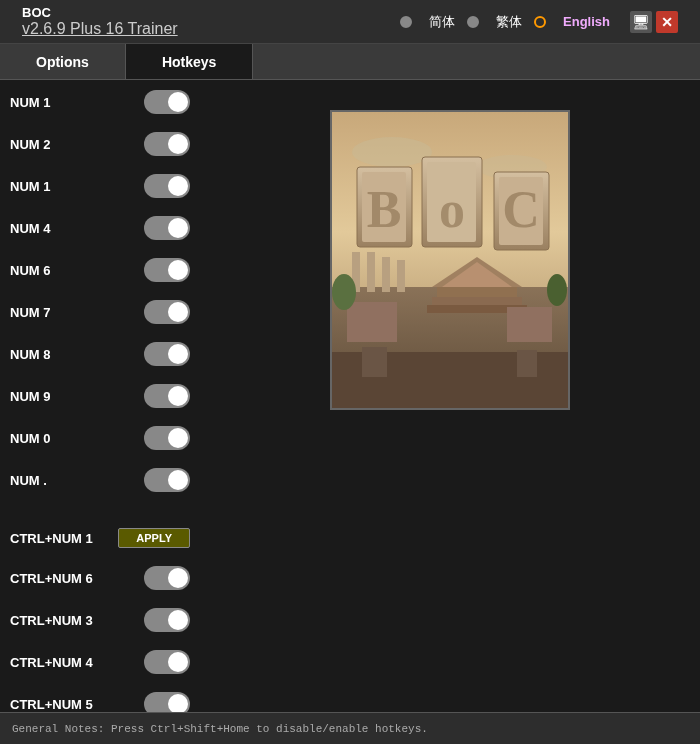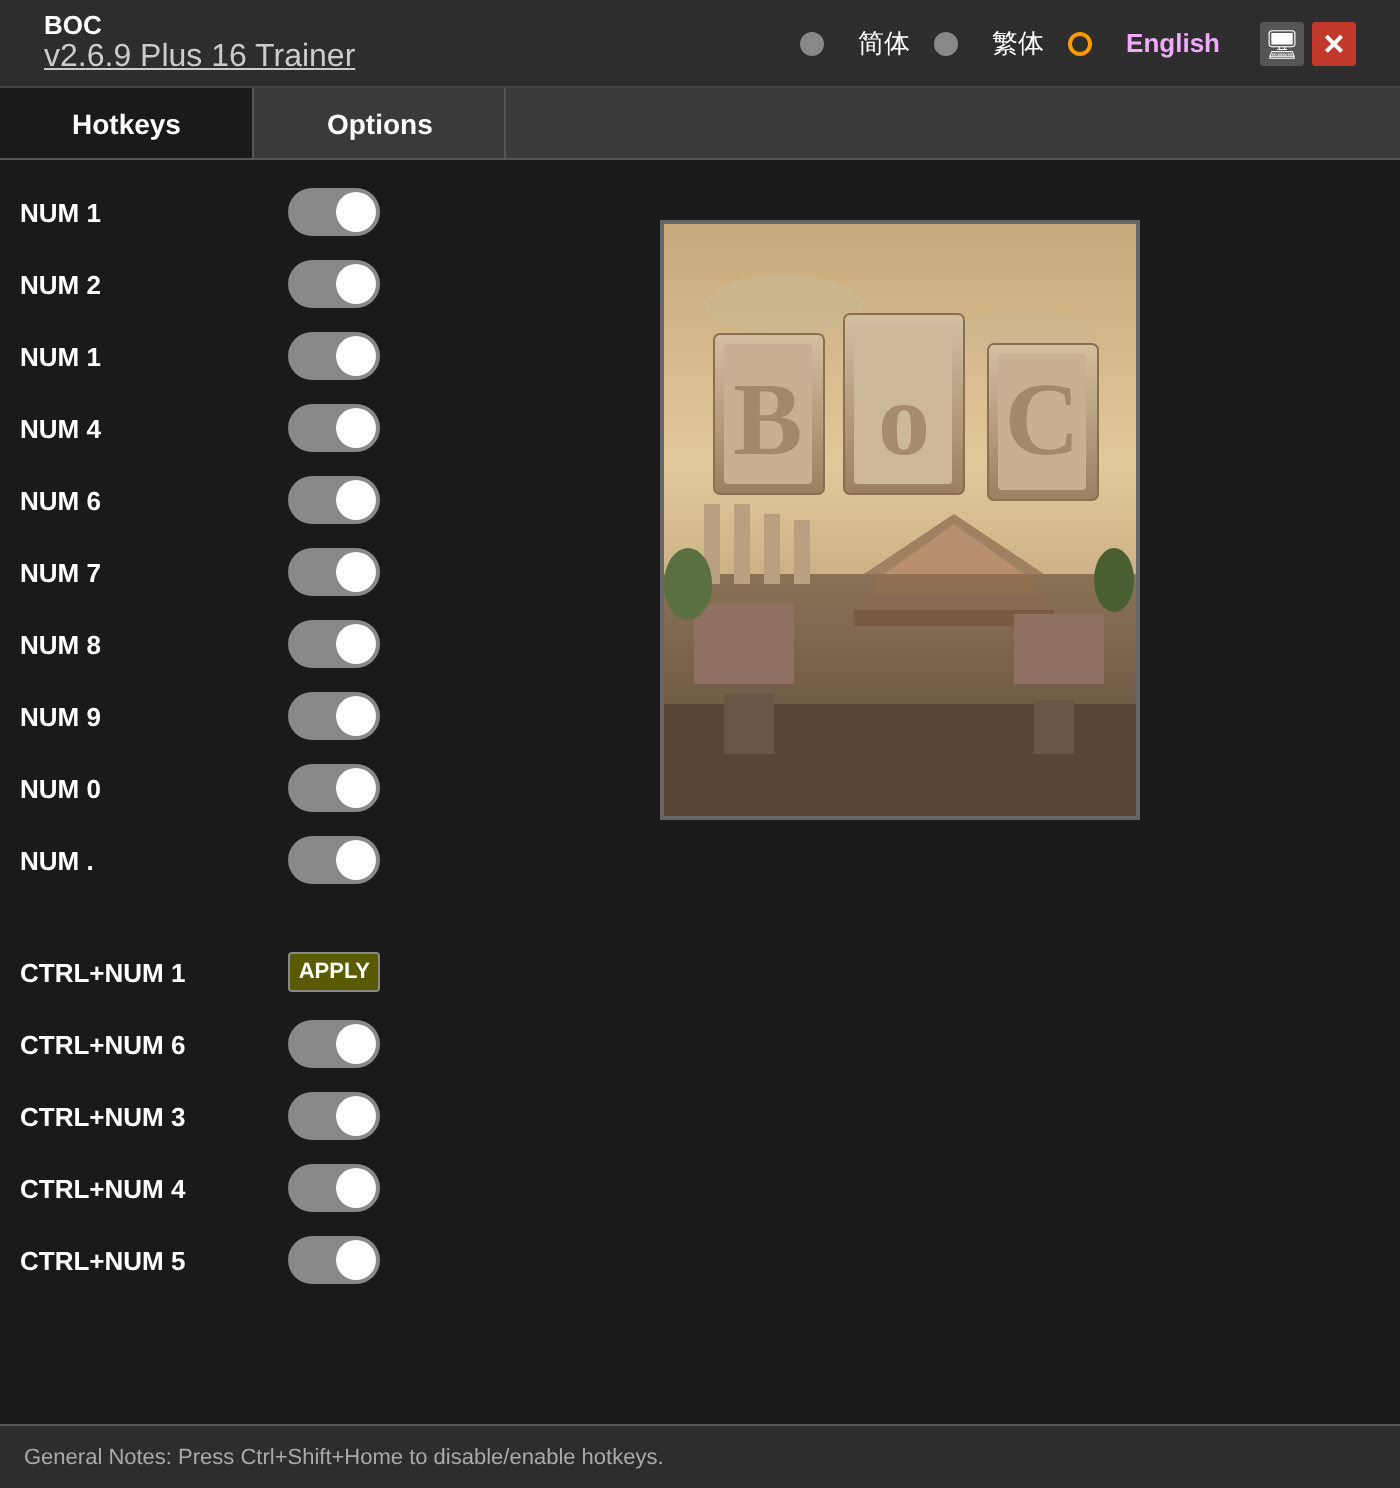--- a/index.html
+++ b/index.html
@@ -119,21 +119,21 @@
       padding: 10px 0 0 0;
       height: calc(744px - 44px - 36px - 32px);
     }
 
     
     .hotkeys-col {
       width: 200px;
       padding: 0 10px;
       display: flex;
       flex-direction: column;
-      gap: 4px;
+      gap: 18px;
       overflow-y: auto;
     }
     .hotkey-row {
       display: flex;
       align-items: center;
       justify-content: space-between;
       height: 32px;
     }
     .hotkey-label {
       font-size: 13px;
@@ -170,21 +170,21 @@
       background: #fff;
     }
 
     
     .apply-btn {
       background: #5a5a00;
       border: 1px solid #888;
       color: #fff;
       font-size: 11px;
       font-weight: bold;
-      padding: 3px 4px;
+      padding: 3px 17px;
       cursor: pointer;
       border-radius: 2px;
     }
 
     
     .hotkey-spacer {
       height: 16px;
     }
 
     
@@ -222,20 +222,21 @@
       border-top: 1px solid #555;
       display: flex;
       align-items: center;
       padding: 0 12px;
       font-size: 11px;
       color: #aaa;
       position: absolute;
       bottom: 0;
       left: 0;
       right: 0;
+      font-family: Liberation Mono, monospace;
     }
   </style>
 </head>
 <body>
 
 <div class="title-bar">
   <div class="title-left">
     <span class="title-app">BOC</span>
     <span class="title-version">v2.6.9 Plus 16 Trainer</span>
   </div>
@@ -253,25 +254,25 @@
       <span class="lang-label-active">English</span>
     </div>
     <div class="win-controls">
       <div class="win-btn win-btn-monitor">🖥</div>
       <div class="win-btn win-btn-close">✕</div>
     </div>
   </div>
 </div>
 
 <div class="tab-bar">
+  <div class="tab">
+    <span>Options</span>
+  </div>
   <div class="tab active">
     <span>Hotkeys</span>
-  </div>
-  <div class="tab">
-    <span>Options</span>
   </div>
 </div>
 
 <div class="main-content">
 
   <div class="hotkeys-col">
 
     <div class="hotkey-row">
       <span class="hotkey-label">NUM 1</span>
       <div class="toggle on"></div>

